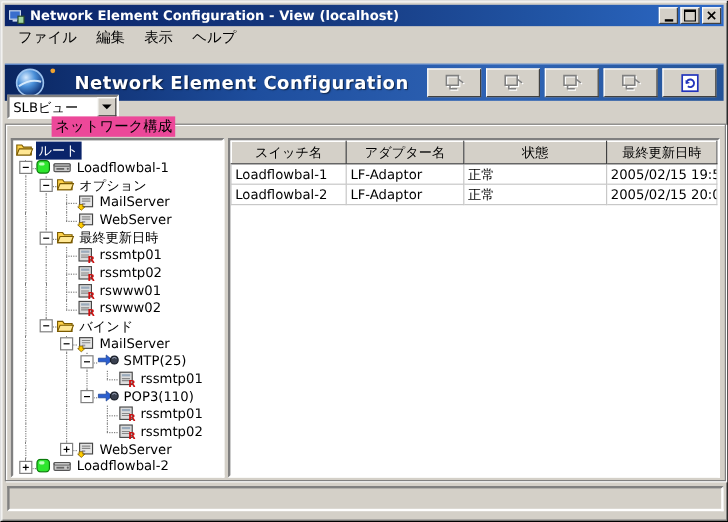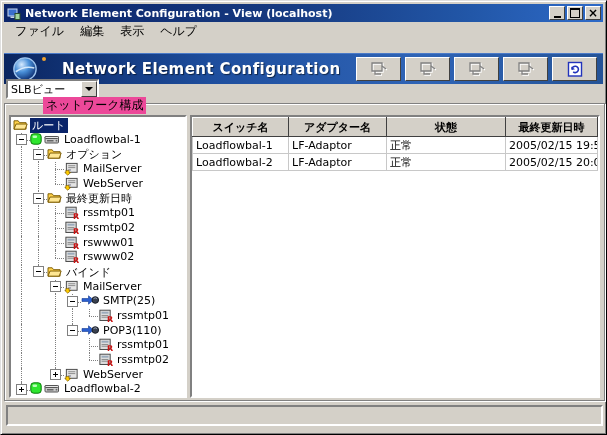--- a/index.html
+++ b/index.html
@@ -101,21 +101,21 @@
   .tree-row.selected .tlabel { background:#0a246a; color:#fff; }
 
   
   .grid {
     position:absolute; left:189px; top:114px; width:410px; height:283px; background:#fff;
     border:2px solid; border-color:#808080 #fff #fff #808080; overflow:hidden;
   }
   .grid table { border-collapse:collapse; width:100%; table-layout:fixed; font-size:11px; }
   .grid th {
     background:#d4d0c8; border:1px solid; border-color:#fff #404040 #404040 #fff;
-    font-weight:bold; height:19px; font-size:11px; padding:0 12px; white-space:nowrap; overflow:hidden;
+    font-weight:normal; height:19px; font-size:11px; padding:0 12px; white-space:nowrap; overflow:hidden;
   }
   .grid th:nth-child(1){ width:96px; } .grid th:nth-child(2){ width:98px; }
   .grid th:nth-child(3){ width:119px; }
   .grid td {
     border:1px solid #c8c8c8; height:17px; padding:0 3px; white-space:nowrap; overflow:hidden; color:#000;
   }
 
   
   .statusbar {
     position:absolute; left:5px; top:404px; width:597px; height:21px; background:#d4d0c8;

